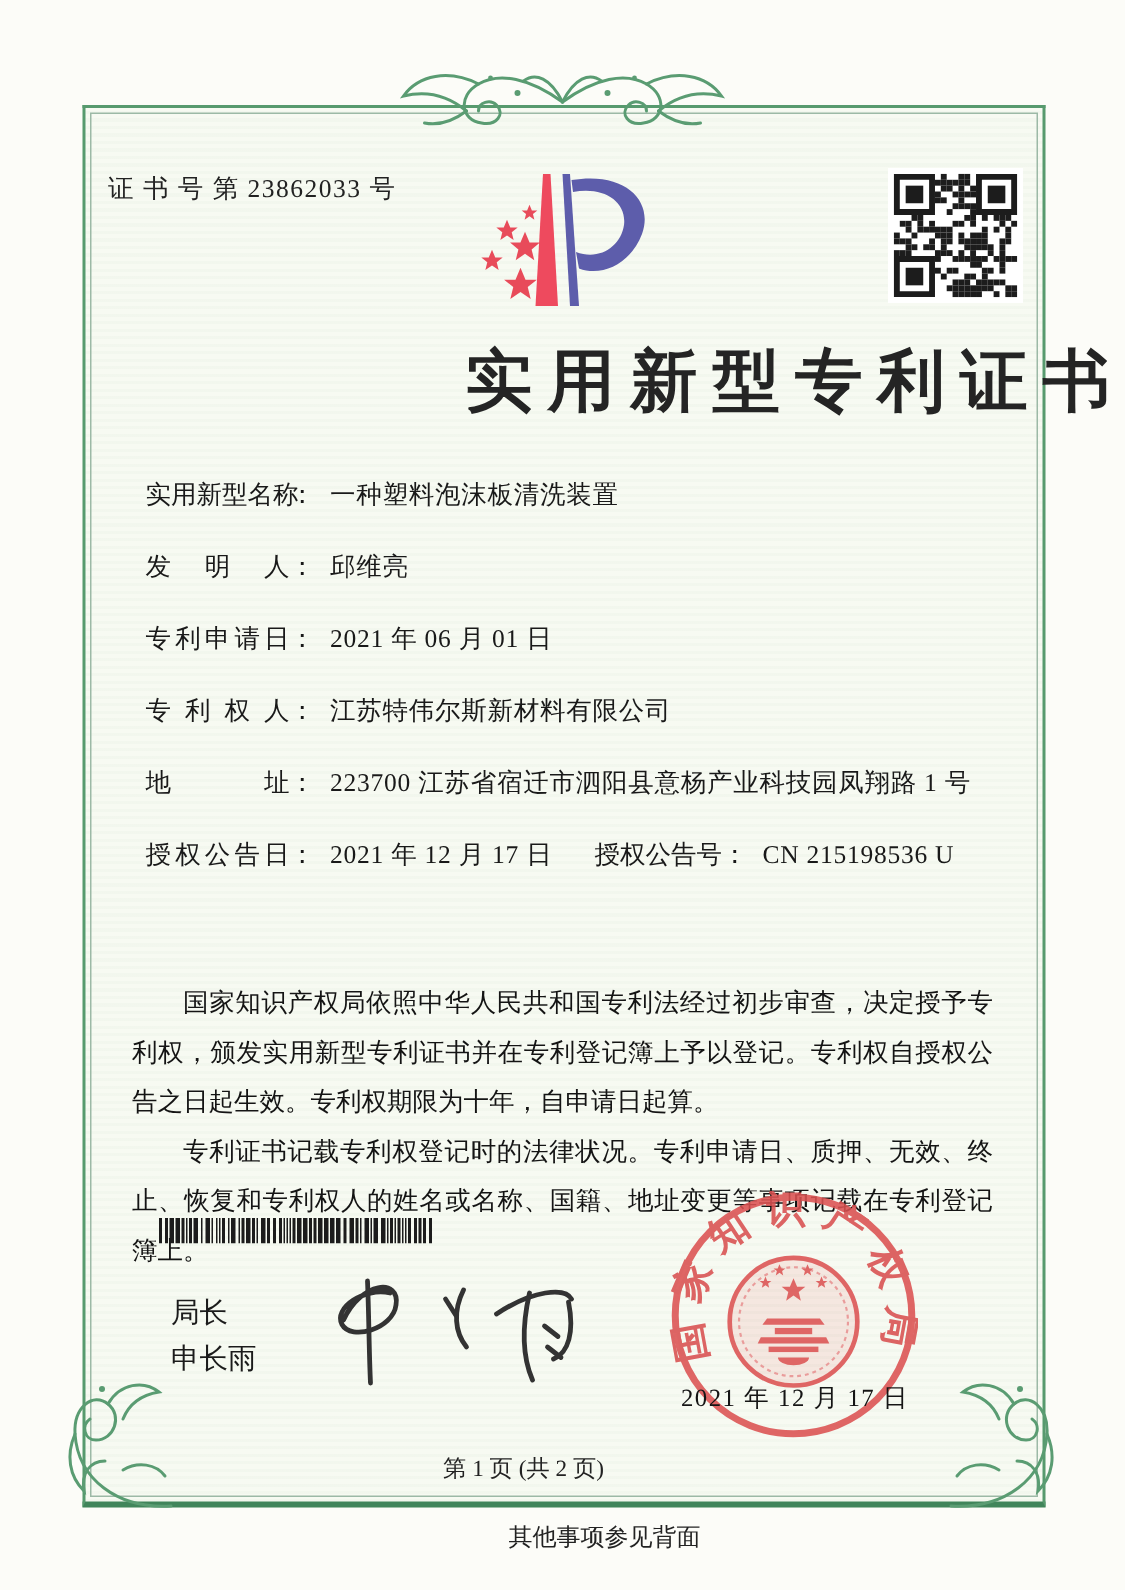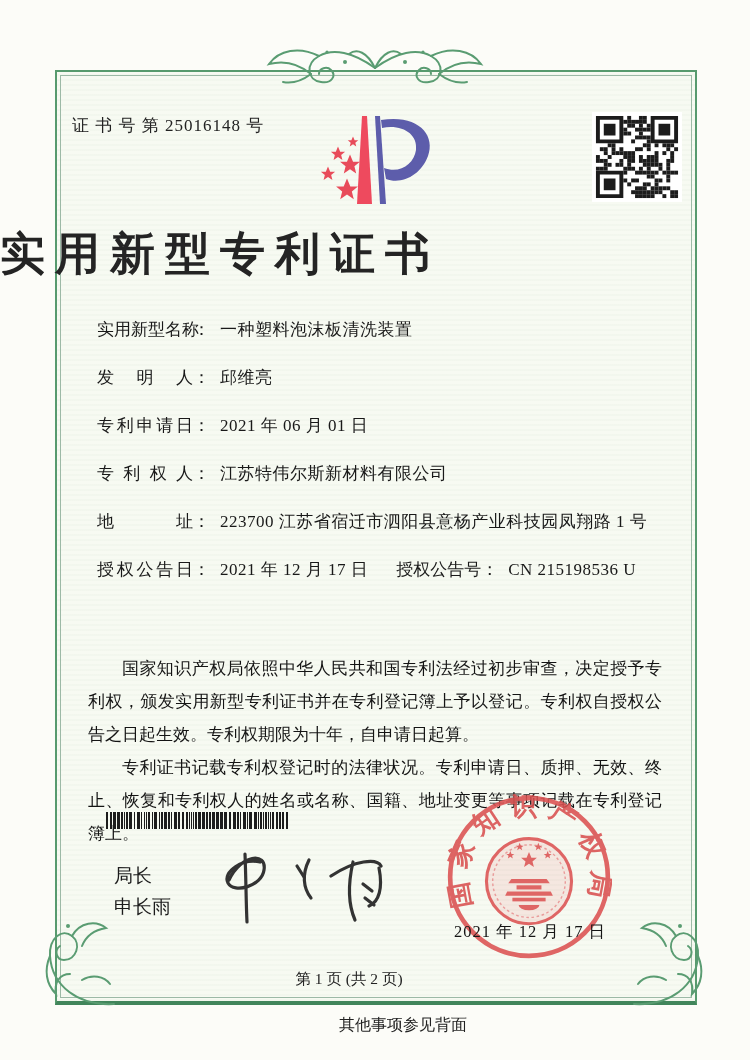--- a/index.html
+++ b/index.html
@@ -9,21 +9,21 @@
   #frame{position:absolute;left:55px;top:70px;width:638px;height:929px;
          border:2px solid #579a6e;border-bottom-width:4px;border-bottom-color:#41855b;
          background:
            repeating-linear-gradient(0deg, rgba(110,160,120,0.035) 0 2px, rgba(255,255,255,0) 2px 5px),
            #f7faf2;}
   #frame .inner{position:absolute;left:3px;top:3px;right:3px;bottom:3px;
          border:1px solid #9cb9a6;}
   .orn{position:absolute;stroke:#5a9c72;fill:none;stroke-width:2;stroke-linecap:round;}
   
   #certno{position:absolute;left:72px;top:114px;font-size:17px;letter-spacing:1px;color:#222;}
-  #title{position:absolute;left:0;top:224px;width:750px;text-align:left;
+  #title{position:absolute;left:0;top:224px;width:750px;text-align:right;
          font-size:45px;font-weight:600;letter-spacing:10px;color:#242424;}
   #fields{position:absolute;left:97px;top:318px;}
   .field-row{margin-bottom:25px;font-size:17px;white-space:nowrap;color:#191919;}
   .flabel{display:inline-block;width:96px;text-align:justify;text-align-last:justify;}
   .fvalue{margin-left:10px;letter-spacing:.5px;}
   .pair2{margin-left:28px;font-family:Liberation Serif, serif;}
   #paras{position:absolute;left:88px;top:652px;width:574px;}
   #paras p{margin:0;text-indent:2em;font-size:17px;line-height:33px;text-align:justify;color:#141414;}
   #barcode{position:absolute;left:106px;top:812px;}
   #signer{position:absolute;left:114px;top:860px;font-size:19px;line-height:31px;color:#1b1b1b;}
@@ -62,21 +62,21 @@
       <path d="M34,18 C42,4 58,2 68,10 C56,12 48,18 44,28"></path>
       <path d="M12,38 C6,52 8,66 18,76 C16,64 22,56 32,56"></path>
       <path d="M44,62 C54,56 66,58 72,66"></path>
       <circle cx="30" cy="8" r="2" fill="#5a9c72" stroke="none"></circle>
     </g>
   </svg>
   <svg class="orn" style="left:628px;top:918px;" width="84" height="90" viewBox="0 0 80 90">
     <use href="#corner" transform="translate(80,0) scale(-1,1)"></use>
   </svg>
 
-  <div id="certno">证 书 号 第 25016148 号</div>
+  <div id="certno">证 书 号 第 23862033 号</div>
 
   <svg id="logo" width="126" height="104" viewBox="0 0 126 104">
     <defs>
       <path id="st" d="M0,-10 L2.9,-3.1 9.5,-3.1 4.2,1.2 5.9,8.1 0,4 -5.9,8.1 -4.2,1.2 -9.5,-3.1 -2.9,-3.1 Z"></path>
     </defs>
     <polygon points="44,6 49,6 54,94 39,94" fill="#ee4a5e"></polygon>
     <polygon points="57,6 62,6 68,94 62,94" fill="#5d5dab"></polygon>
     <path d="M63,10 C99,4 118,24 110,46 C103,65 84,75 68,69 L66,58 C82,64 96,54 98,40 C100,24 84,14 64,18 Z" fill="#5d5dab"></path>
     <use href="#st" fill="#e84b5a" transform="translate(35,32) scale(0.55)"></use>
     <use href="#st" fill="#e84b5a" transform="translate(20,44) scale(0.75)"></use>

